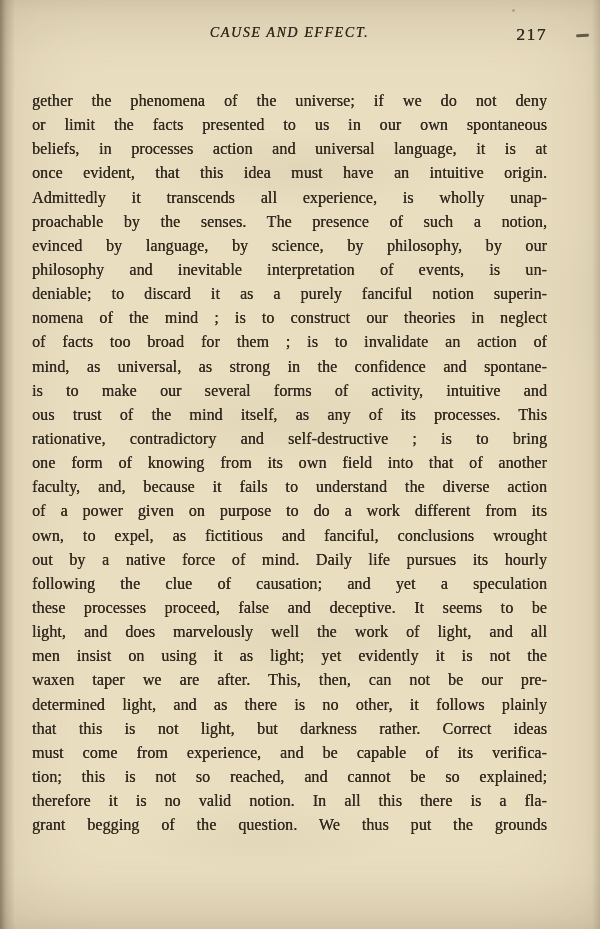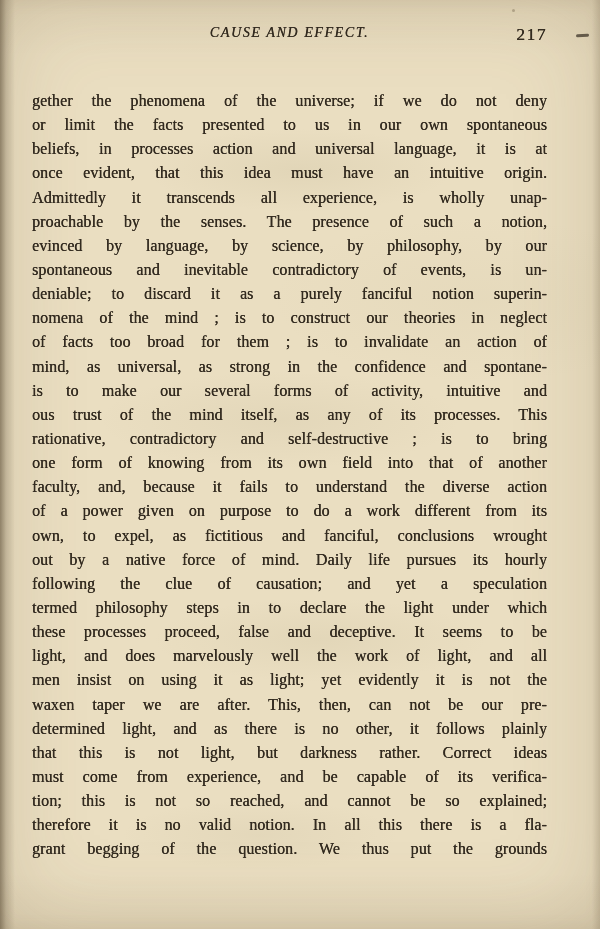--- a/index.html
+++ b/index.html
@@ -140,35 +140,34 @@
   </header>
 
   <main class="text-block">
       <div class="line">gether the phenomena of the universe; if we do not deny</div>
       <div class="line">or limit the facts presented to us in our own spontaneous</div>
       <div class="line">beliefs, in processes action and universal language, it is at</div>
       <div class="line">once evident, that this idea must have an intuitive origin.</div>
       <div class="line">Admittedly it transcends all experience, is wholly unap-</div>
       <div class="line">proachable by the senses. The presence of such a notion,</div>
       <div class="line">evinced by language, by science, by philosophy, by our</div>
-      <div class="line">spontaneous and inevitable contradictory of events, is un-</div>
+      <div class="line">philosophy and inevitable interpretation of events, is un-</div>
       <div class="line">deniable; to discard it as a purely fanciful notion superin-</div>
       <div class="line">nomena of the mind ; is to construct our theories in neglect</div>
       <div class="line">of facts too broad for them ; is to invalidate an action of</div>
       <div class="line">mind, as universal, as strong in the confidence and spontane-</div>
       <div class="line">is to make our several forms of activity, intuitive and</div>
       <div class="line">ous trust of the mind itself, as any of its processes. This</div>
       <div class="line">rationative, contradictory and self-destructive ; is to bring</div>
       <div class="line">one form of knowing from its own field into that of another</div>
       <div class="line">faculty, and, because it fails to understand the diverse action</div>
       <div class="line">of a power given on purpose to do a work different from its</div>
       <div class="line">own, to expel, as fictitious and fanciful, conclusions wrought</div>
       <div class="line">out by a native force of mind. Daily life pursues its hourly</div>
       <div class="line">following the clue of causation; and yet a speculation</div>
-      <div class="line">termed philosophy steps in to declare the light under which</div>
       <div class="line">these processes proceed, false and deceptive. It seems to be</div>
       <div class="line">light, and does marvelously well the work of light, and all</div>
       <div class="line">men insist on using it as light; yet evidently it is not the</div>
       <div class="line">waxen taper we are after. This, then, can not be our pre-</div>
       <div class="line">determined light, and as there is no other, it follows plainly</div>
       <div class="line">that this is not light, but darkness rather. Correct ideas</div>
       <div class="line">must come from experience, and be capable of its verifica-</div>
       <div class="line">tion; this is not so reached, and cannot be so explained;</div>
       <div class="line">therefore it is no valid notion. In all this there is a fla-</div>
       <div class="line">grant begging of the question. We thus put the grounds</div>

